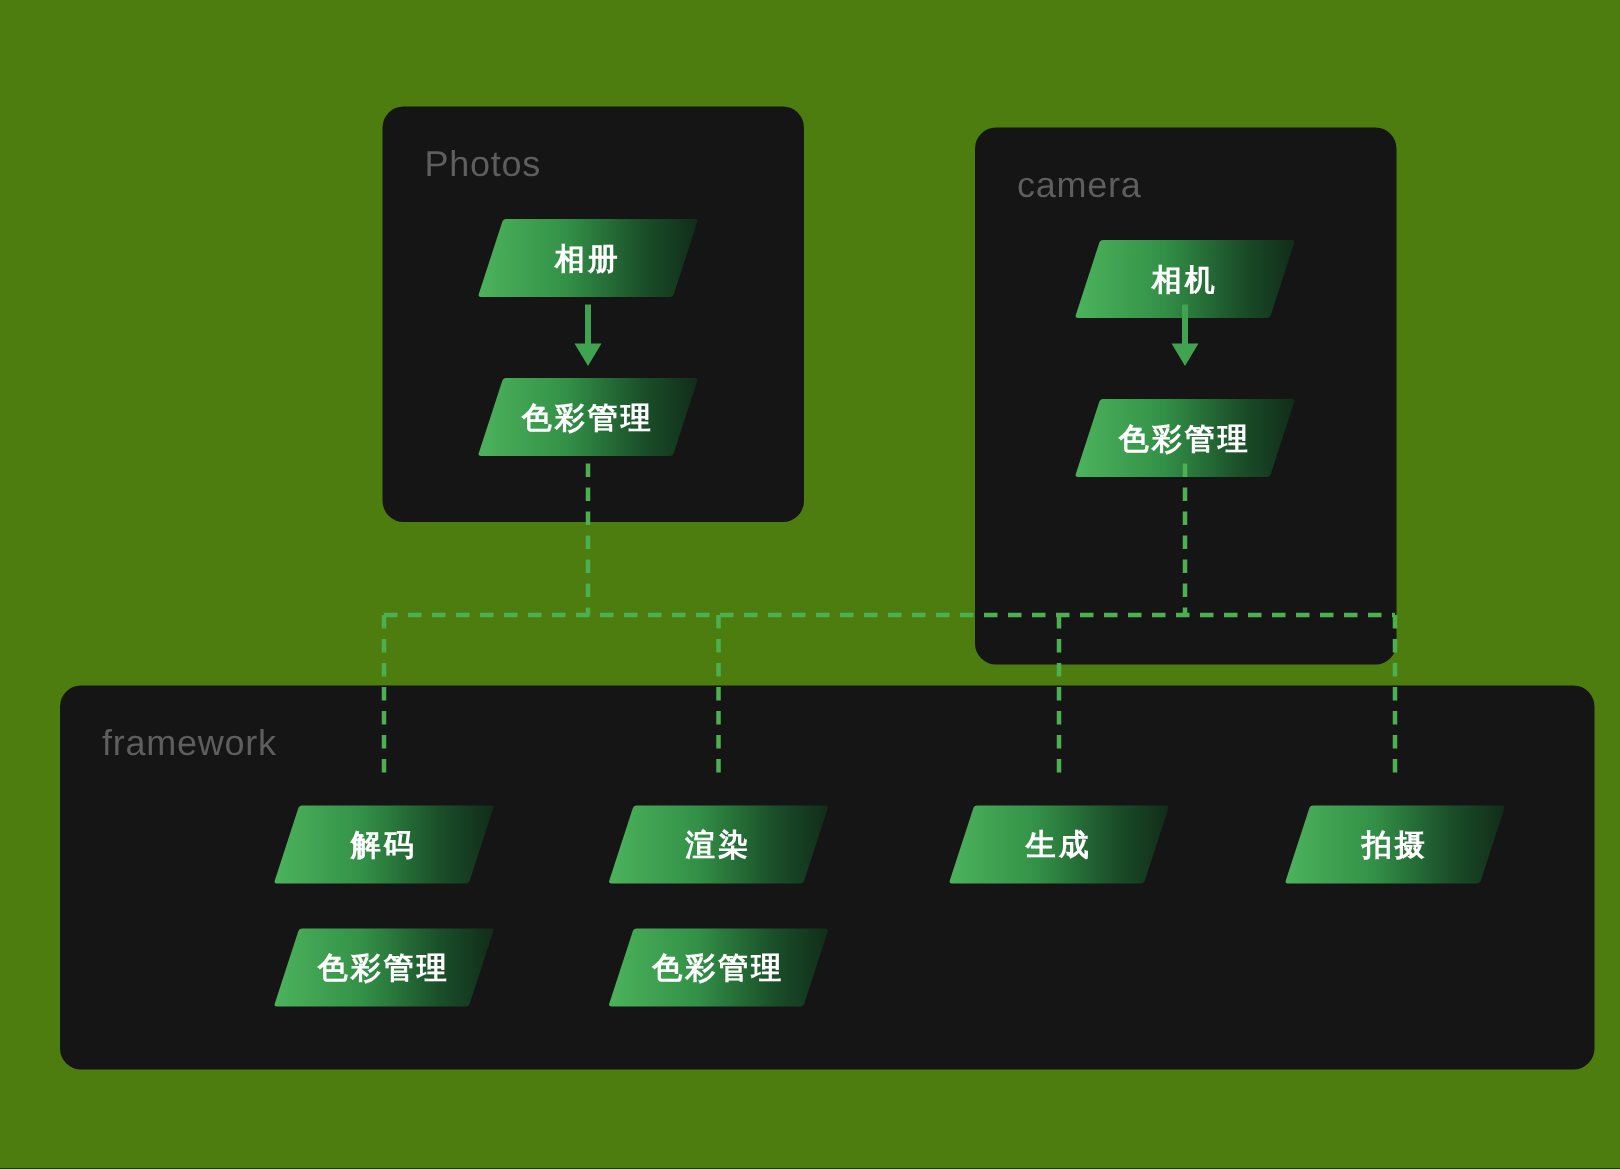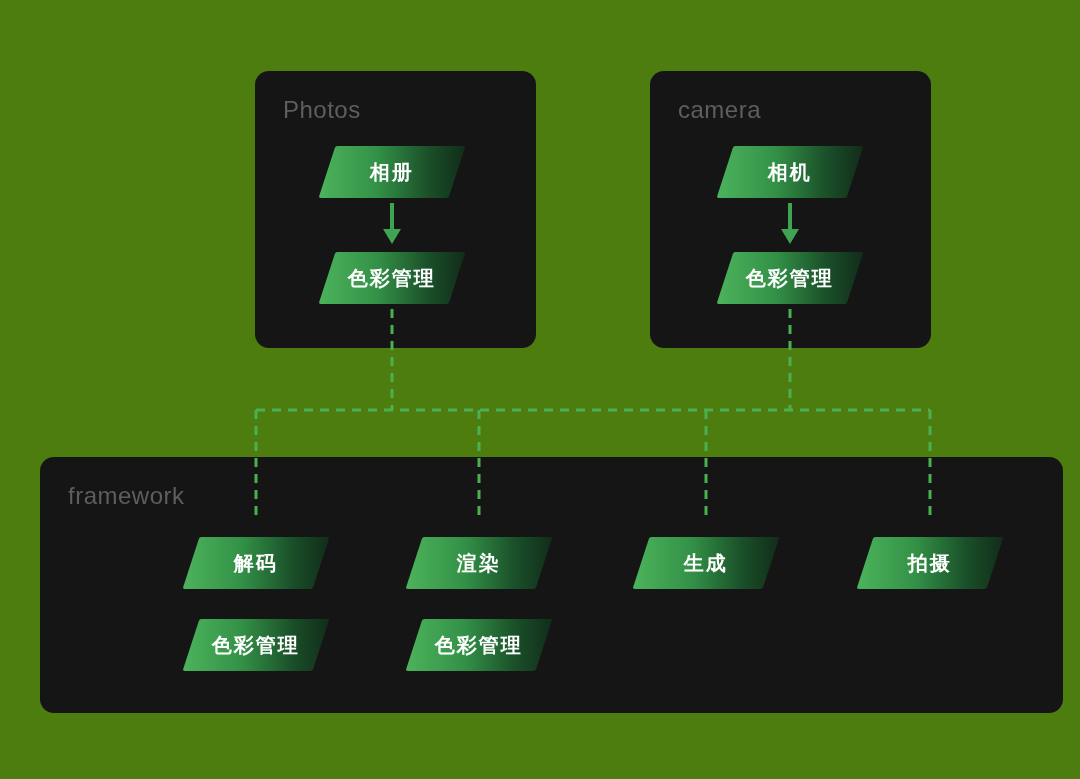--- a/index.html
+++ b/index.html
@@ -13,21 +13,21 @@
     position: relative;
     width: 1080px; height: 779px;
     background: #4d7c0f;
   }
   .card {
     position: absolute;
     background: #151515;
     border-radius: 14px;
   }
   .card-photos    { left: 255px; top: 71px;  width: 281px; height: 277px; }
-  .card-camera    { left: 650px; top: 71px;  width: 281px; height: 277px; }
+  .card-camera    { left: 650px; top: 85px;  width: 281px; height: 358px; }
   .card-framework { left: 40px;  top: 457px; width: 1023px; height: 256px; }
   .card-title {
     position: absolute;
     left: 28px; top: 27px;
     color: #5e5e5e;
     font-size: 24px;
     font-weight: 500;
     line-height: 1;
     letter-spacing: 0.5px;
   }

